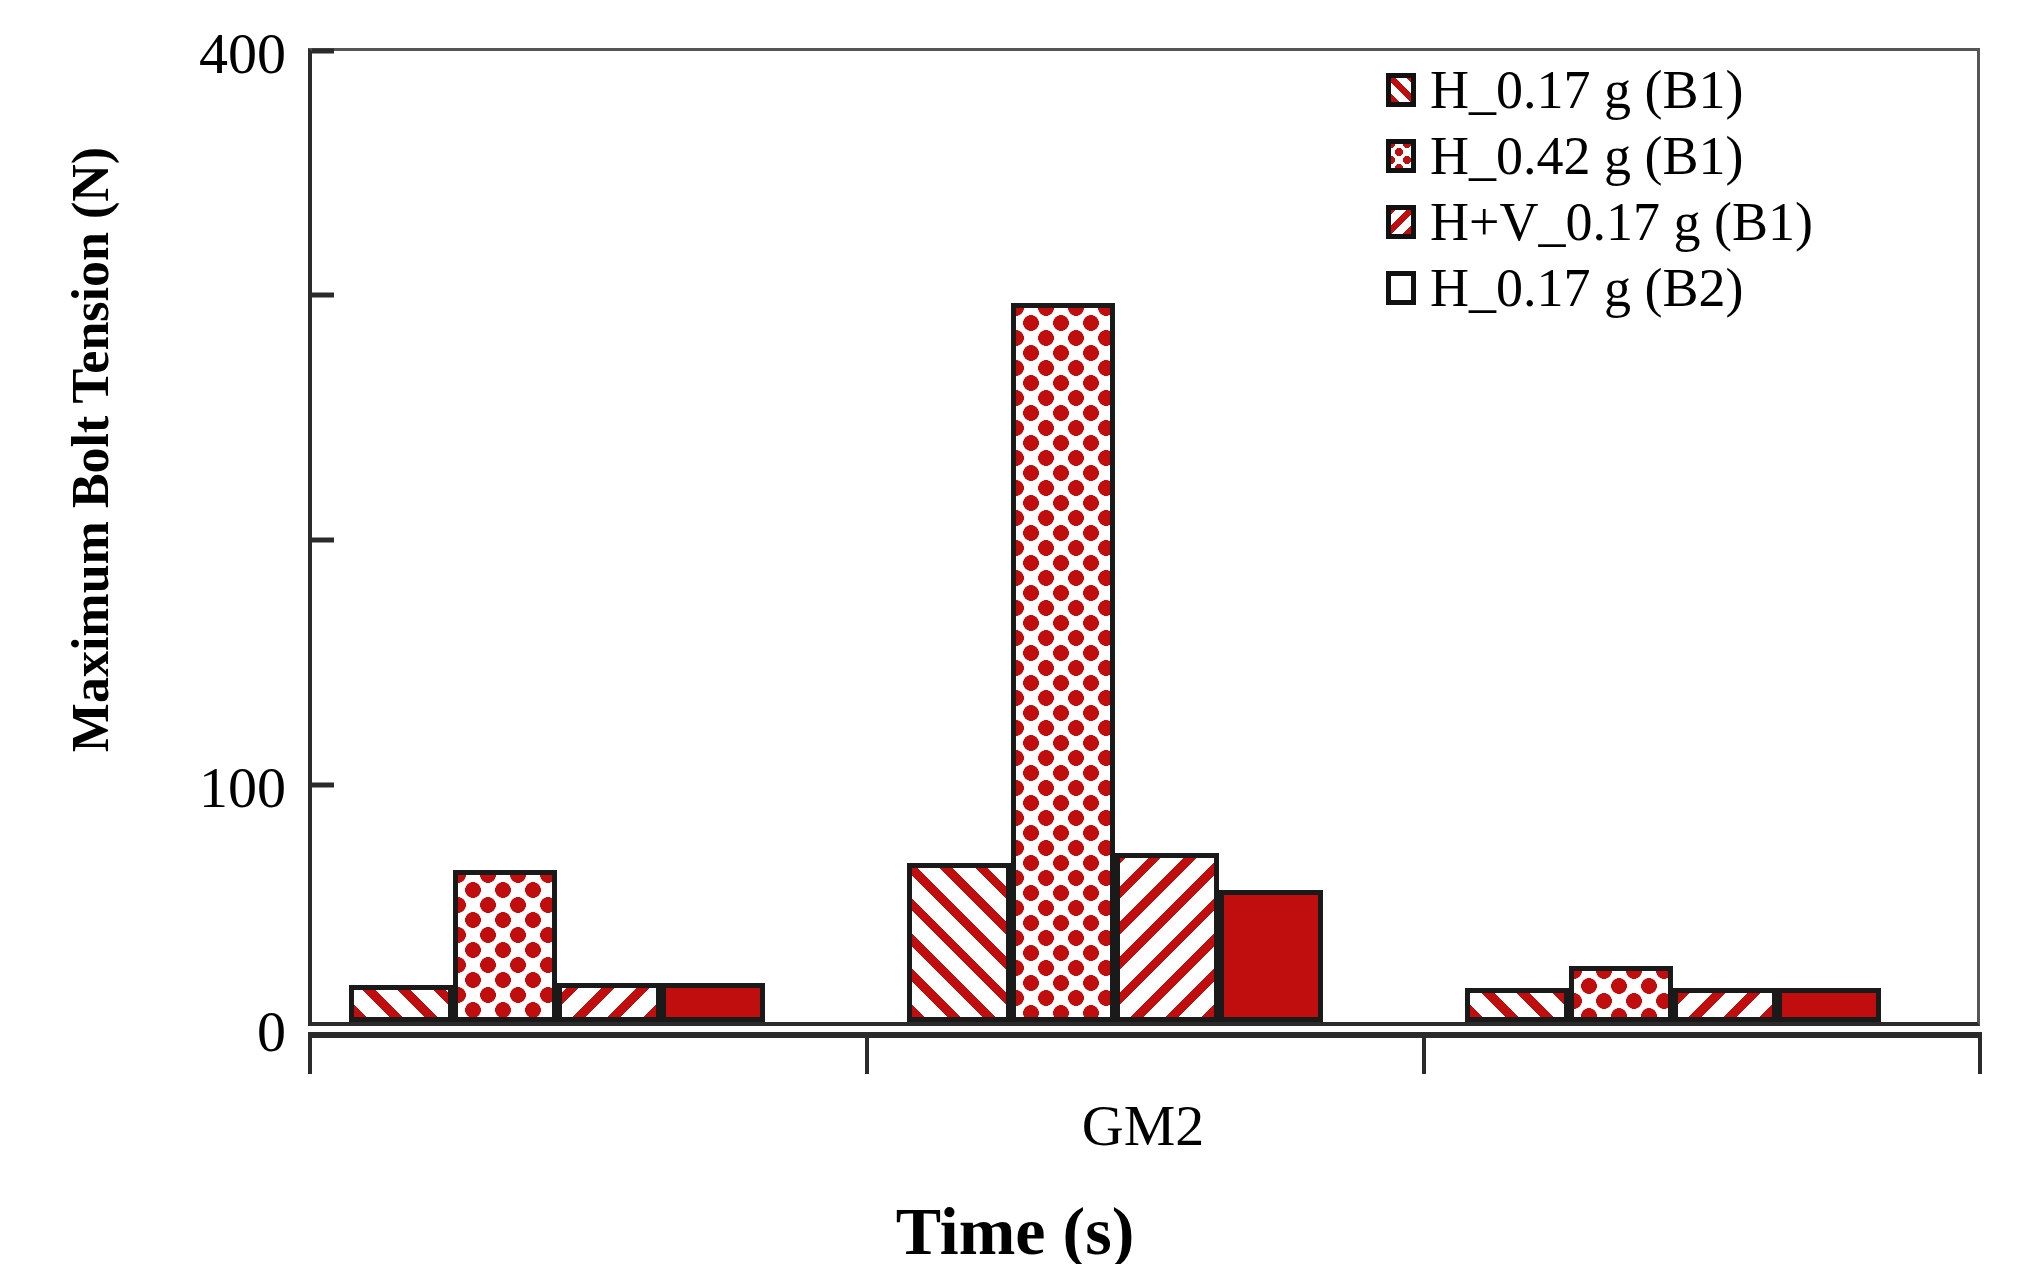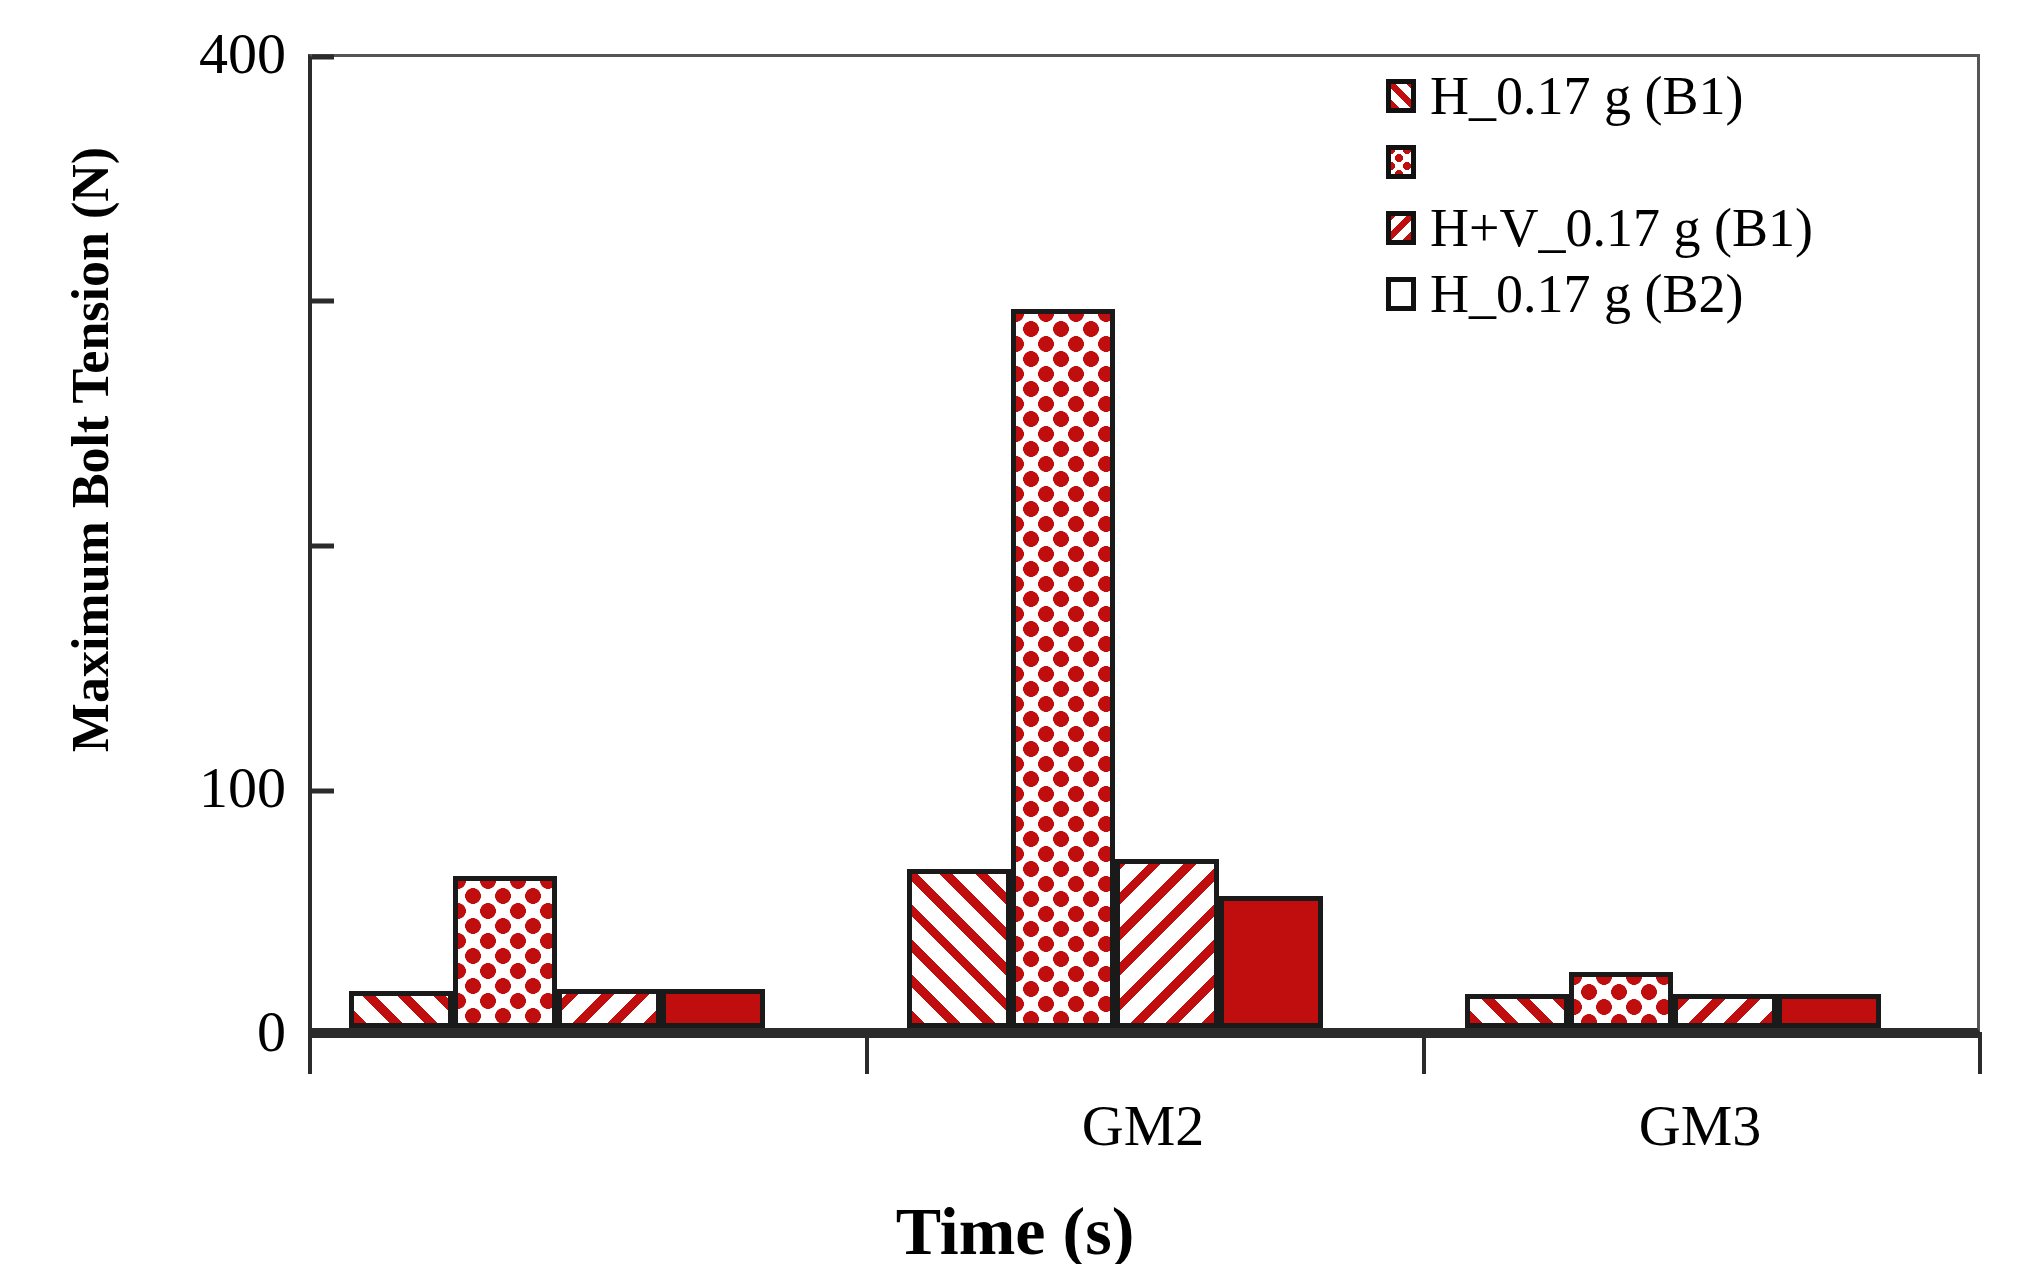--- a/index.html
+++ b/index.html
@@ -53,21 +53,21 @@
     font-size: 58px;
     line-height: 58px;
     color: #000000;
     transform: translateY(-50%);
   }
 
   
   #plot {
     position: absolute;
     left: 308px;
-    top: 54px;
+    top: 48px;
     width: 1672px;
     height: 978px;
     border: 4px solid #2b2b2b;
     border-right: 3px solid #555;
     border-top: 3px solid #555;
     box-sizing: border-box;
     background: #ffffff;
     overflow: visible;
   }
 
@@ -243,37 +243,37 @@
       <div class="bar pat-solid" style="left:1465px; width:104px; height:34px;"></div>
     </div>
 
     <div id="legend" style="position:absolute; left:1074px; top:10px;">
       <div class="legend-row">
         <span class="legend-swatch pat-fdiag"></span>
         <span class="legend-label">H_0.17 g (B1)</span>
       </div>
       <div class="legend-row">
         <span class="legend-swatch pat-dots"></span>
+        <span class="legend-label">H_0.42 g (B1)</span>
       </div>
       <div class="legend-row">
         <span class="legend-swatch pat-bdiag"></span>
         <span class="legend-label">H+V_0.17 g (B1)</span>
       </div>
       <div class="legend-row">
         <span class="legend-swatch pat-solid"></span>
         <span class="legend-label">H_0.17 g (B2)</span>
       </div>
     </div>
 
   </div>
 
   <div class="x-axis-line"></div>
   <div class="xtick" style="left:308px;"></div>
   <div class="xtick" style="left:865px;"></div>
   <div class="xtick" style="left:1422px;"></div>
   <div class="xtick" style="left:1978px;"></div>
 
   <div class="x-ticklabel" style="left:1143px;">GM2</div>
-  <div class="x-ticklabel" style="left:1700px;">GM3</div>
 
   <div class="x-axis-title">Time  (s)</div>
 
 </div>
 
 </body></html>

